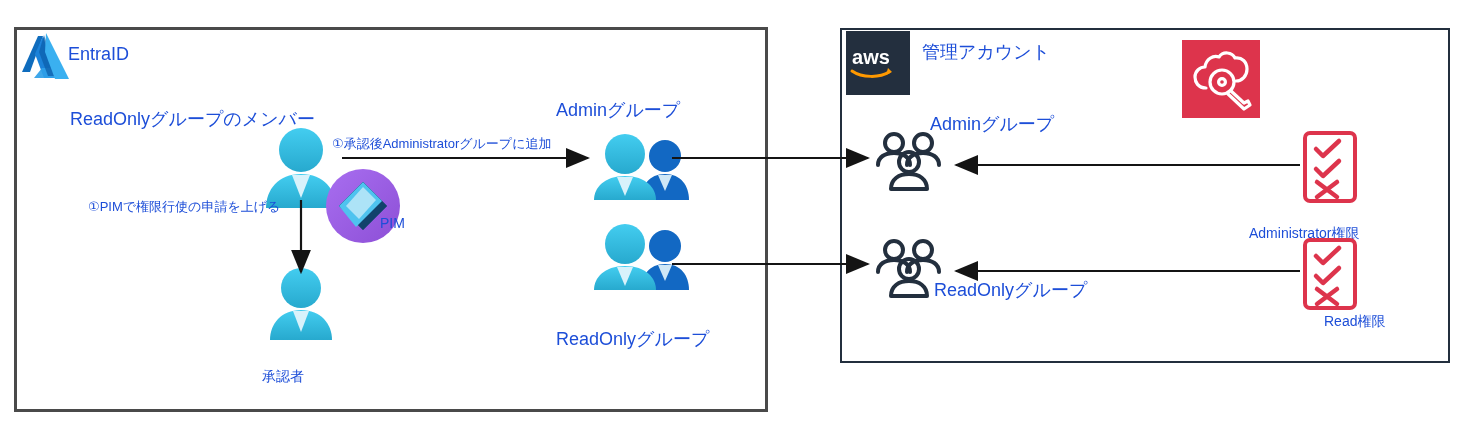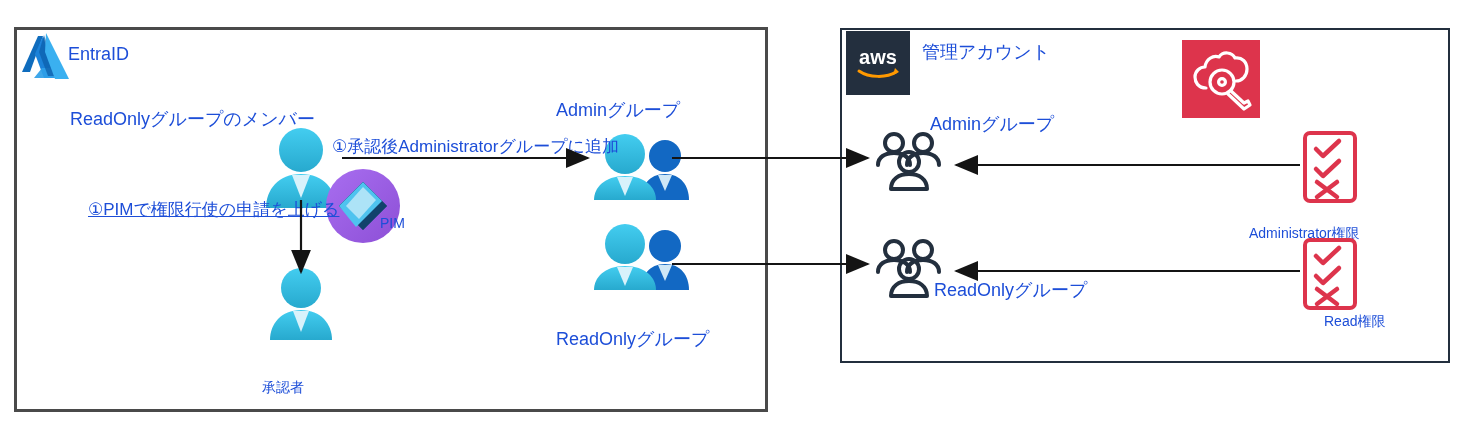--- a/index.html
+++ b/index.html
@@ -5,25 +5,25 @@
   html,body{margin:0;padding:0;background:#ffffff;}
   body{width:1464px;height:426px;position:relative;overflow:hidden;
        font-family:"Liberation Sans","DejaVu Sans",sans-serif;color:#2b2b2b;}
   .abs{position:absolute;}
   .panel{position:absolute;background:#fff;box-sizing:border-box;}
   #entra-panel{left:14px;top:27px;width:754px;height:385px;border:3px solid #4a4a4a;}
   #aws-panel{left:840px;top:28px;width:610px;height:335px;border:2px solid #232f3e;}
   .lbl{position:absolute;white-space:nowrap;color:#1d4ed8;}
   .t18{font-size:18px;}
   .t17{font-size:14px;}
-  .t13{font-size:17px;}
+  .t13{font-size:13px;}
   svg{display:block;overflow:visible;}
   #wires{position:absolute;left:0;top:0;width:1464px;height:426px;pointer-events:none;}
   .awsbadge{position:absolute;left:846px;top:31px;width:64px;height:64px;background:#232f3e;
-            display:flex;align-items:center;justify-content:center;}
+            display:flex;align-items:center;}
 </style>
 </head>
 <body>
 
 <div class="panel" id="entra-panel"></div>
 <div class="panel" id="aws-panel"></div>
 
 <div class="abs" style="left:22px;top:32px;">
   <svg width="48" height="54" viewBox="0 0 48 54">
     <path d="M21 4 L8 40 L0 40 L16 4 Z" fill="#0f6cbd"></path>
@@ -57,21 +57,21 @@
         <linearGradient id="pg2" x1="0" y1="0" x2="0" y2="1">
       <stop offset="0" stop-color="#43cdf0"></stop>
           <stop offset="1" stop-color="#27a9ce"></stop>
         </linearGradient>
       </defs>
     <circle cx="38" cy="20" r="20" fill="url(#pg2)"></circle>
     <path d="M38 42 C18 42 7 56 7 72 L69 72 C69 56 58 42 38 42 Z" fill="url(#pg2)"></path>
     <path d="M30 43 L38 64 L46 43 Z" fill="#d8f2fb"></path>
   </svg>
 </div>
-<div class="lbl t17" style="left:262px;top:368px;margin-top:11px;">承認者</div>
+<div class="lbl t17" style="left:262px;top:368px;">承認者</div>
 
 <div class="abs" style="left:326px;top:169px;">
   <svg width="74" height="74" viewBox="0 0 74 74">
     <defs>
         <linearGradient id="pimg" x1="0" y1="0" x2="1" y2="1">
       <stop offset="0" stop-color="#a86ef0"></stop>
           <stop offset="1" stop-color="#8d4fd6"></stop>
         </linearGradient>
       </defs>
     <circle cx="37" cy="37" r="37" fill="url(#pimg)"></circle>
@@ -113,21 +113,21 @@
     <path d="M73 40 C57 40 49 52 49 66 L97 66 C97 52 89 40 73 40 Z" fill="#1268c3"></path>
     <path d="M66 41 L73 57 L80 41 Z" fill="#cfe8f7"></path>
     <circle cx="33" cy="20" r="20" fill="url(#pg4)"></circle>
     <path d="M33 42 C12 42 2 54 2 66 L64 66 C64 54 54 42 33 42 Z" fill="url(#pg4)"></path>
     <path d="M25 43 L33 62 L41 43 Z" fill="#d8f2fb"></path>
   </svg>
 </div>
 <div class="lbl t18" style="left:556px;top:327px;">ReadOnlyグループ</div>
 
 <div class="lbl t13" style="left:332px;top:135px;">①承認後Administratorグループに追加</div>
-<div class="lbl t13" style="left:88px;top:198px;text-decoration:underline;">①PIMで権限行使の申請を上げる</div>
+<div class="lbl t13" style="left:88px;top:198px;">①PIMで権限行使の申請を上げる</div>
 
 <div class="awsbadge">
   <svg width="50" height="38" viewBox="0 0 50 38">
     <text x="25" y="20" text-anchor="middle" fill="#ffffff" font-family="Liberation Sans, sans-serif" font-size="20" font-weight="bold">aws</text>
     <path d="M6 27 C16 34 34 34 43 28" stroke="#ff9900" stroke-width="3" fill="none" stroke-linecap="round"></path>
     <path d="M42 24 L46 28 L40 31 Z" fill="#ff9900"></path>
   </svg>
 </div>
 <div class="lbl t18" style="left:922px;top:40px;">管理アカウント</div>
 

